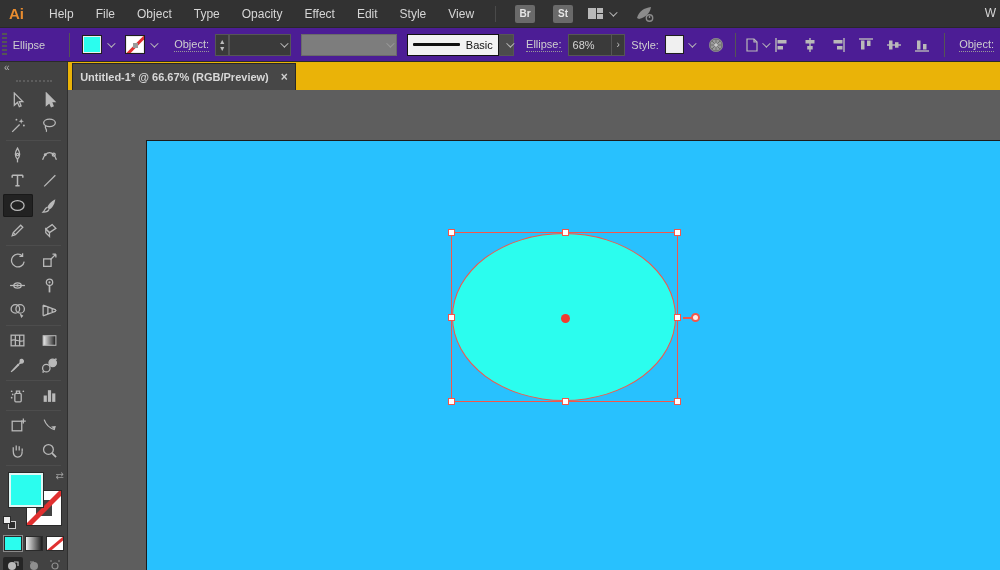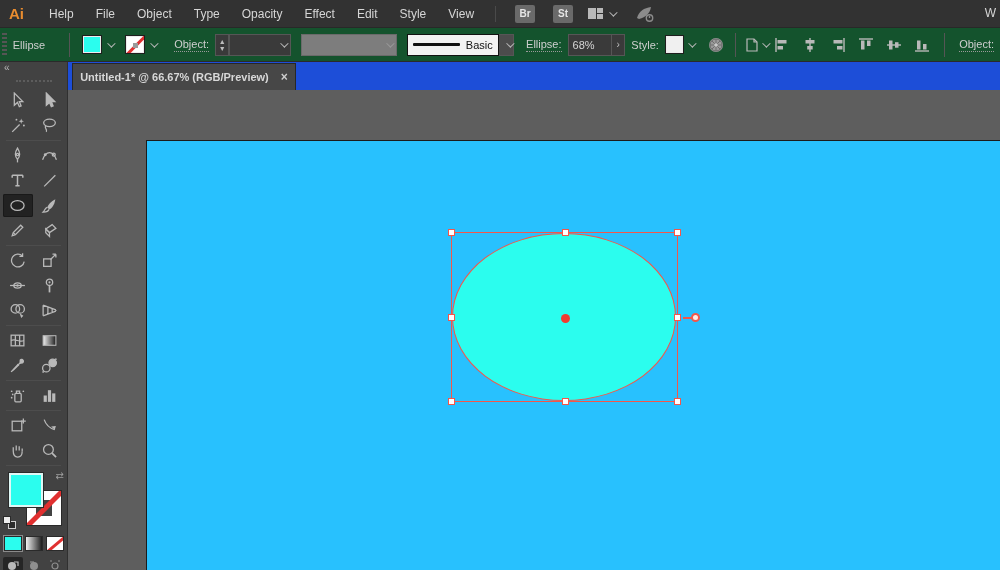--- a/index.html
+++ b/index.html
@@ -19,21 +19,21 @@
   .ws-icon { display:flex; align-items:center; margin:0 6px 0 6px; }
   .ws-icon .big { width:8px; height:11px; background:#b9b9b9; }
   .ws-icon .col { display:flex; flex-direction:column; margin-left:1px; }
   .ws-icon .col i { width:6px; height:5px; background:#b9b9b9; display:block; }
   .ws-icon .col i:first-child { margin-bottom:1px; }
   .chev { display:inline-block; width:6px; height:6px; border-right:1.5px solid #b9b9b9;
           border-bottom:1.5px solid #b9b9b9; transform:rotate(45deg) translateY(-2px); margin-left:6px; }
   .menubar-right-partial { position:absolute; right:4px; top:6px; color:#d6d6d6; font-size:12px; }
 
   
-  .controlbar { position:absolute; left:0; top:28px; width:1000px; height:34px; background:#14532d;
+  .controlbar { position:absolute; left:0; top:28px; width:1000px; height:34px; background:#4c1d95;
                 border-bottom:1px solid #2a2a2a; display:flex; align-items:center; color:#cfcfcf; font-size:11px; }
   .cb-grip { width:5px; height:24px; margin-left:2px;
              background:repeating-linear-gradient(#555 0 2px, transparent 2px 4px); }
   .cb-label { margin:0 6px; white-space:nowrap; }
   .cb-link { border-bottom:1px dotted #9a9a9a; padding-bottom:1px; }
   .cb-sep { width:1px; height:24px; background:#555; margin:0 8px; }
   .swatch-group { display:flex; align-items:center; margin:0 4px; }
   .swatch { width:20px; height:19px; border:1px solid #1e1e1e; box-shadow:inset 0 0 0 1px #ececec; }
   .swatch.none-sw { position:relative; background:#fff; overflow:hidden; }
   .swatch.none-sw .slash { position:absolute; left:-4px; top:8px; width:28px; height:3px; background:#e03030; transform:rotate(-45deg); }
@@ -54,21 +54,21 @@
                  align-items:center; padding:0 5px; color:#111; }
   .brush-line { flex:1; height:3px; background:#111; margin-right:6px; border-radius:1px; }
   .brush-chev { width:16px; height:22px; background:#4c4c4c; border:1px solid #565656; border-left:none;
                 display:flex; align-items:center; justify-content:center; }
   .arrow-btn { width:14px; height:22px; border:1px solid #565656; border-left:none; background:#3a3a3a;
                color:#bdbdbd; display:flex; align-items:center; justify-content:center; font-size:10px; }
   .icon-btn { display:flex; align-items:center; justify-content:center; width:24px; height:24px; }
   .align-row { display:flex; align-items:center; gap:4px; margin:0 2px; }
 
   
-  .tabbar { position:absolute; left:68px; top:62px; width:932px; height:44px; background:#1d4ed8; }
+  .tabbar { position:absolute; left:68px; top:62px; width:932px; height:44px; background:#eab308; }
   .doc-tab { position:absolute; left:4px; top:1px; height:27px; width:224px; background:#474747;
              border:1px solid #272727; border-bottom:none; display:flex; align-items:center;
              justify-content:center; color:#d8d8d8; font-size:11px; font-weight:bold; }
   .doc-tab .close { margin-left:12px; color:#cfcfcf; font-weight:bold; font-size:12px; cursor:default; }
 
   
   .toolbar { position:absolute; left:0; top:62px; width:68px; height:508px; background:#424242;
              border-right:1px solid #303030; }
   .tb-head { height:14px; color:#b5b5b5; font-size:10px; padding-left:4px; line-height:12px; }
   .tb-grip { width:36px; height:0; border-top:2px dotted #5d5d5d; margin:4px auto 6px auto; }

